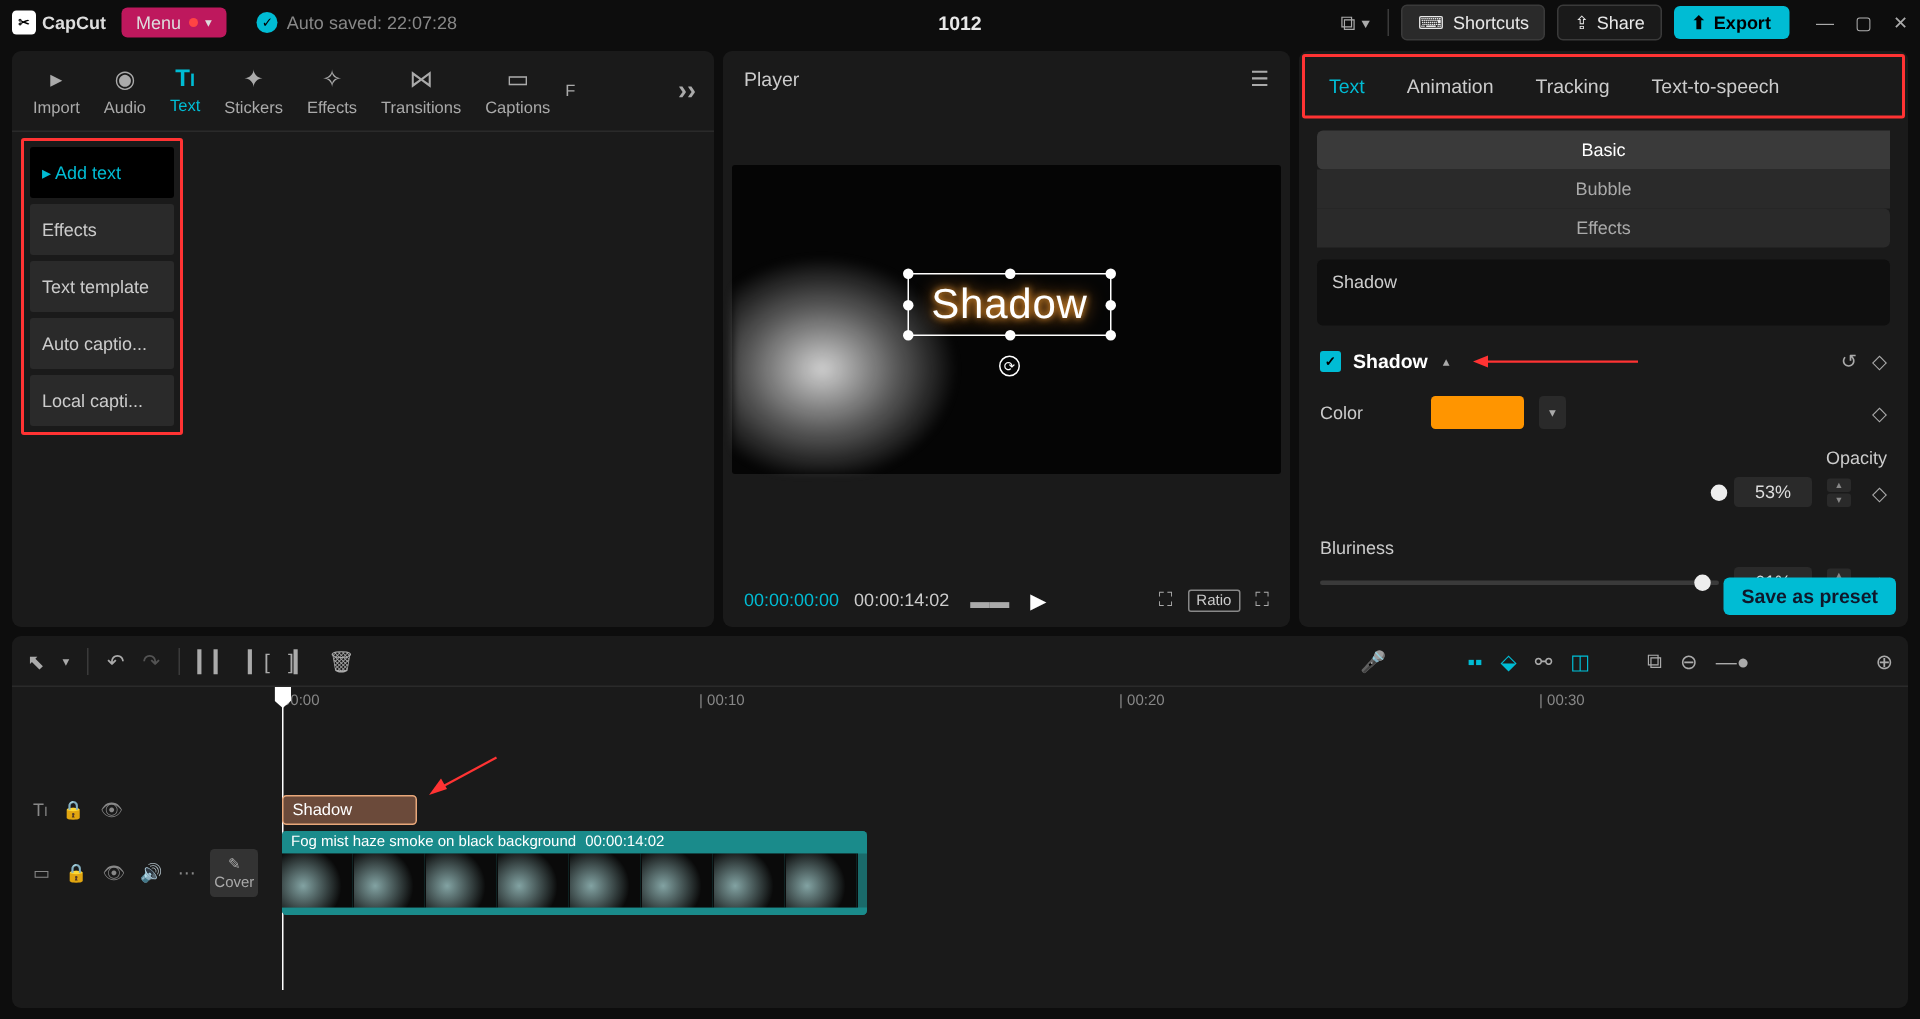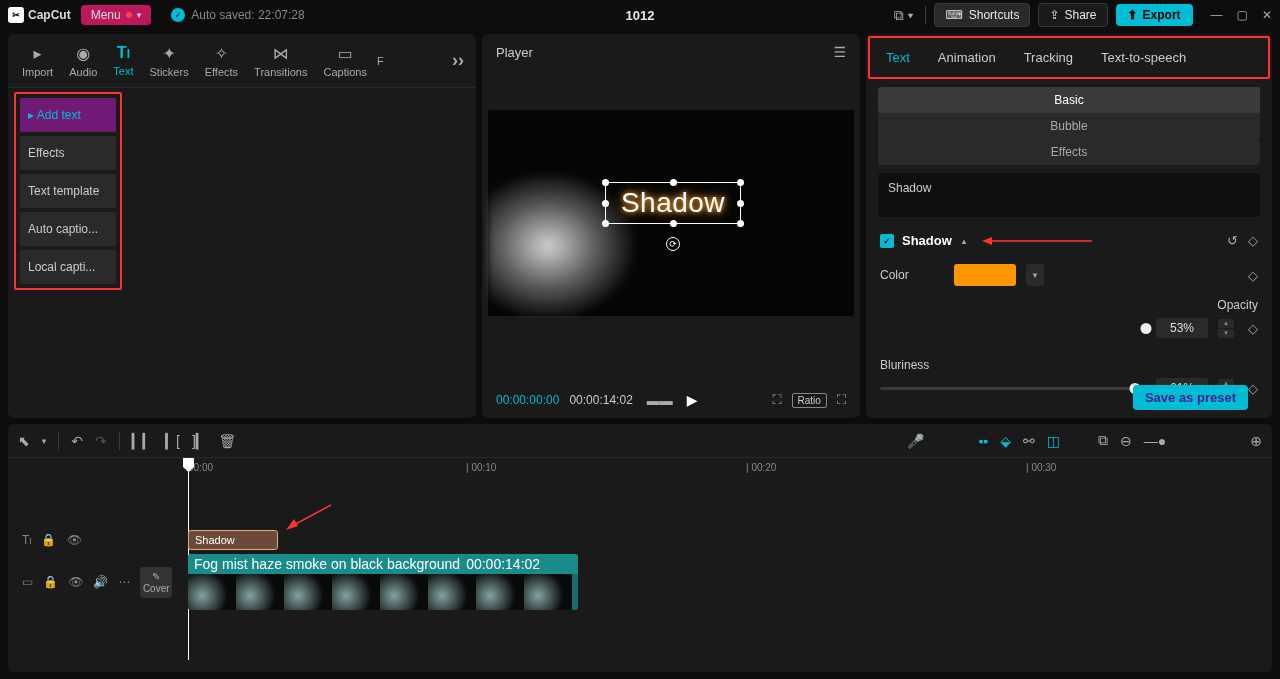--- a/index.html
+++ b/index.html
@@ -31,21 +31,21 @@
 .lp-topnav { display: flex; align-items: center; height: 54px; padding: 0 6px; gap: 0; border-bottom: 1px solid #2a2a2a; position: relative; }
 .lp-nav-item { display: flex; flex-direction: column; align-items: center; gap: 3px; padding: 4px 8px; color: #aaa; font-size: 11px; cursor: pointer; }
 .lp-nav-item.active { color: #00bcd4; }
 .lp-nav-icon { font-size: 16px; }
 .lp-nav-more { margin-left: auto; color: #aaa; font-size: 18px; font-weight: 700; padding-right: 6px; }
 
 
 .lp-body { display: flex; flex: 1; }
 .lp-sidebar { width: 108px; padding: 4px; display: flex; flex-direction: column; gap: 4px; border: 2px solid #ff3333; border-radius: 2px; margin: 4px 2px 4px 6px; height:fit-content;}
 .lp-side-item { padding: 10px 8px; background: #2a2a2a; color: #ccc; font-size: 12px; border-radius: 2px; cursor: pointer; white-space: nowrap; overflow: hidden; text-overflow: ellipsis;}
-.lp-side-item.active { color: #00bcd4; background: #701a75; }
+.lp-side-item.active { color: #00bcd4; background: #000000; }
 .lp-side-item.active::before { content: "▸ "; }
 .lp-content { flex: 1; padding: 10px 12px; }
 .lp-section-label { color: #aaa; font-size: 12px; margin-bottom: 10px; }
 .default-text-card { width: 82px; height: 82px; background: #0a0a0a; border-radius: 4px; display: flex; align-items: center; justify-content: center; font-size: 12px; color: #ccc; text-align:center; }
 
 
 .player-header { display: flex; align-items: center; justify-content: space-between; padding: 10px 14px; }
 .player-title { font-size: 13px; color: #ccc; }
 .player-menu-icon { font-size: 14px; color: #aaa; }
 .player-video { margin: 40px auto 0 auto; width: 366px; height: 206px; background: #050505; position: relative; border-radius: 2px; overflow: visible; }
@@ -87,21 +87,21 @@
 .rp-label { width: 64px; color: #ccc; font-size: 12px; }
 .color-swatch { width: 62px; height: 22px; background: #ff9500; border-radius: 3px; }
 .color-dd { width: 18px; height: 22px; background: #2a2a2a; border-radius: 3px; display: flex; align-items: center; justify-content: center; color: #aaa; font-size: 9px;}
 .diamond { margin-left: auto; color: #aaa; font-size: 13px; }
 .slider-row { display: flex; align-items: center; gap: 10px; padding: 2px 0 8px 0; }
 .slider { flex: 1; height: 3px; background: #3a3a3a; position: relative; border-radius: 2px; }
 .slider-thumb { position: absolute; width: 11px; height: 11px; background: #eee; border-radius: 50%; top: -4px; transform: translateX(-50%); }
 .value-box { width: 52px; background: #2a2a2a; border-radius: 3px; padding: 3px 0; text-align: center; font-size: 12px; color: #ddd; }
 .stepper { width: 16px; display: flex; flex-direction: column; gap: 1px; }
 .stepper div { height: 9px; background: #2a2a2a; border-radius: 2px; display:flex; align-items:center; justify-content:center; color:#888; font-size:7px;}
-.save-preset { position: absolute; right: 24px; bottom: 8px; background: #00bcd4; color: #4c1d95; padding: 5px 12px; border-radius: 4px; font-size: 13px; font-weight: 600; }
+.save-preset { position: absolute; right: 8px; bottom: 8px; background: #00bcd4; color: #0f172a; padding: 5px 12px; border-radius: 4px; font-size: 13px; font-weight: 600; }
 
 
 .timeline { margin: 6px 8px 8px 8px; background: #1a1a1a; border-radius: 6px; height: 248px; position: relative; }
 .tl-toolbar { display: flex; align-items: center; height: 34px; padding: 0 10px; gap: 12px; border-bottom: 1px solid #2a2a2a; }
 .tl-tool { color: #aaa; font-size: 14px; }
 .tl-sep { width: 1px; height: 18px; background: #3a3a3a; }
 .tl-right { margin-left: auto; display: flex; align-items: center; gap: 12px; }
 .tl-right-icon { color: #aaa; font-size: 14px; }
 .tl-right-icon.blue { color: #00bcd4; }
 .tl-ruler { position: relative; height: 22px; margin-left: 170px; color: #888; font-size: 10px; }
@@ -110,21 +110,21 @@
 .tl-trackhead { width: 170px; display: flex; flex-direction: column; }
 .tl-th-row { height: 28px; display: flex; align-items: center; gap: 10px; padding-left: 14px; color: #888; font-size: 12px; }
 .tl-th-row.tall { height: 56px; }
 .cover-btn { display: flex; flex-direction: column; align-items: center; gap: 1px; width: 32px; color: #aaa; font-size: 10px; margin-left:auto; margin-right:6px; background:#333; padding:4px 0; border-radius:3px;}
 .tl-tracks { flex: 1; position: relative; }
 .playhead { position: absolute; left: 10px; top: -22px; bottom: 0; width: 1px; background: #fff; }
 .playhead-top { position: absolute; left: -5px; top: 0; width: 11px; height: 14px; background: #fff; clip-path: polygon(0 0, 100% 0, 100% 65%, 50% 100%, 0 65%); }
 .text-clip { position: absolute; left: 10px; top: 50px; width: 90px; height: 20px; background: #6b4a3a; border: 1px solid #e8a77a; border-radius: 3px; display: flex; align-items: center; padding-left: 6px; font-size: 11px; color: #fff; }
 .red-arrow-clip { position: absolute; left: 108px; top: 22px; }
 .video-clip { position: absolute; left: 10px; top: 74px; width: 390px; height: 56px; background: #1a6b6b; border-radius: 3px; overflow: hidden; }
-.video-clip-label { background: #1a8b8b; color: #fff; font-size: 14px; padding: 2px 6px; display:flex; gap:6px;}
+.video-clip-label { background: #1a8b8b; color: #fff; font-size: 10px; padding: 2px 6px; display:flex; gap:6px;}
 .video-thumbs { display: flex; height: 36px; }
 .video-thumb { width: 48px; height: 36px; background: radial-gradient(circle at 30% 60%, rgba(200,200,200,0.6), #0a0a0a 65%); border-right:1px solid #0a0a0a;}
 .video-clip-bottom{height:6px;background:#1a8b8b;}
 </style>
 </head>
 <body>
 
 <div class="topbar">
   <div class="logo">
     <div class="logo-icon">✂</div>

